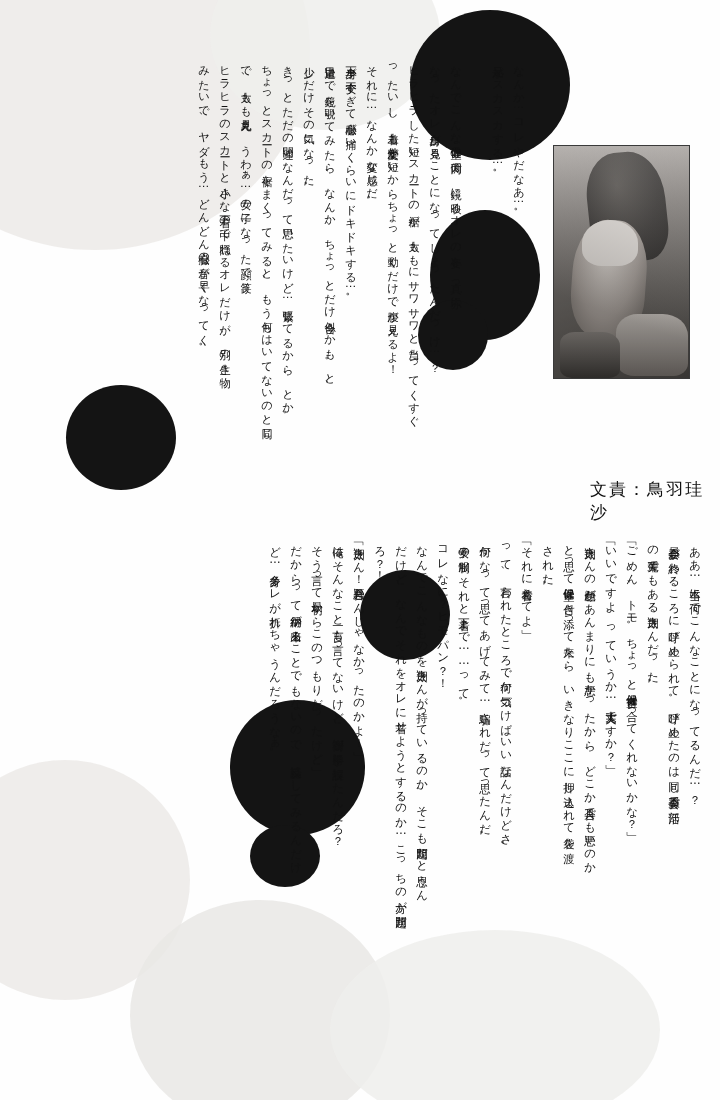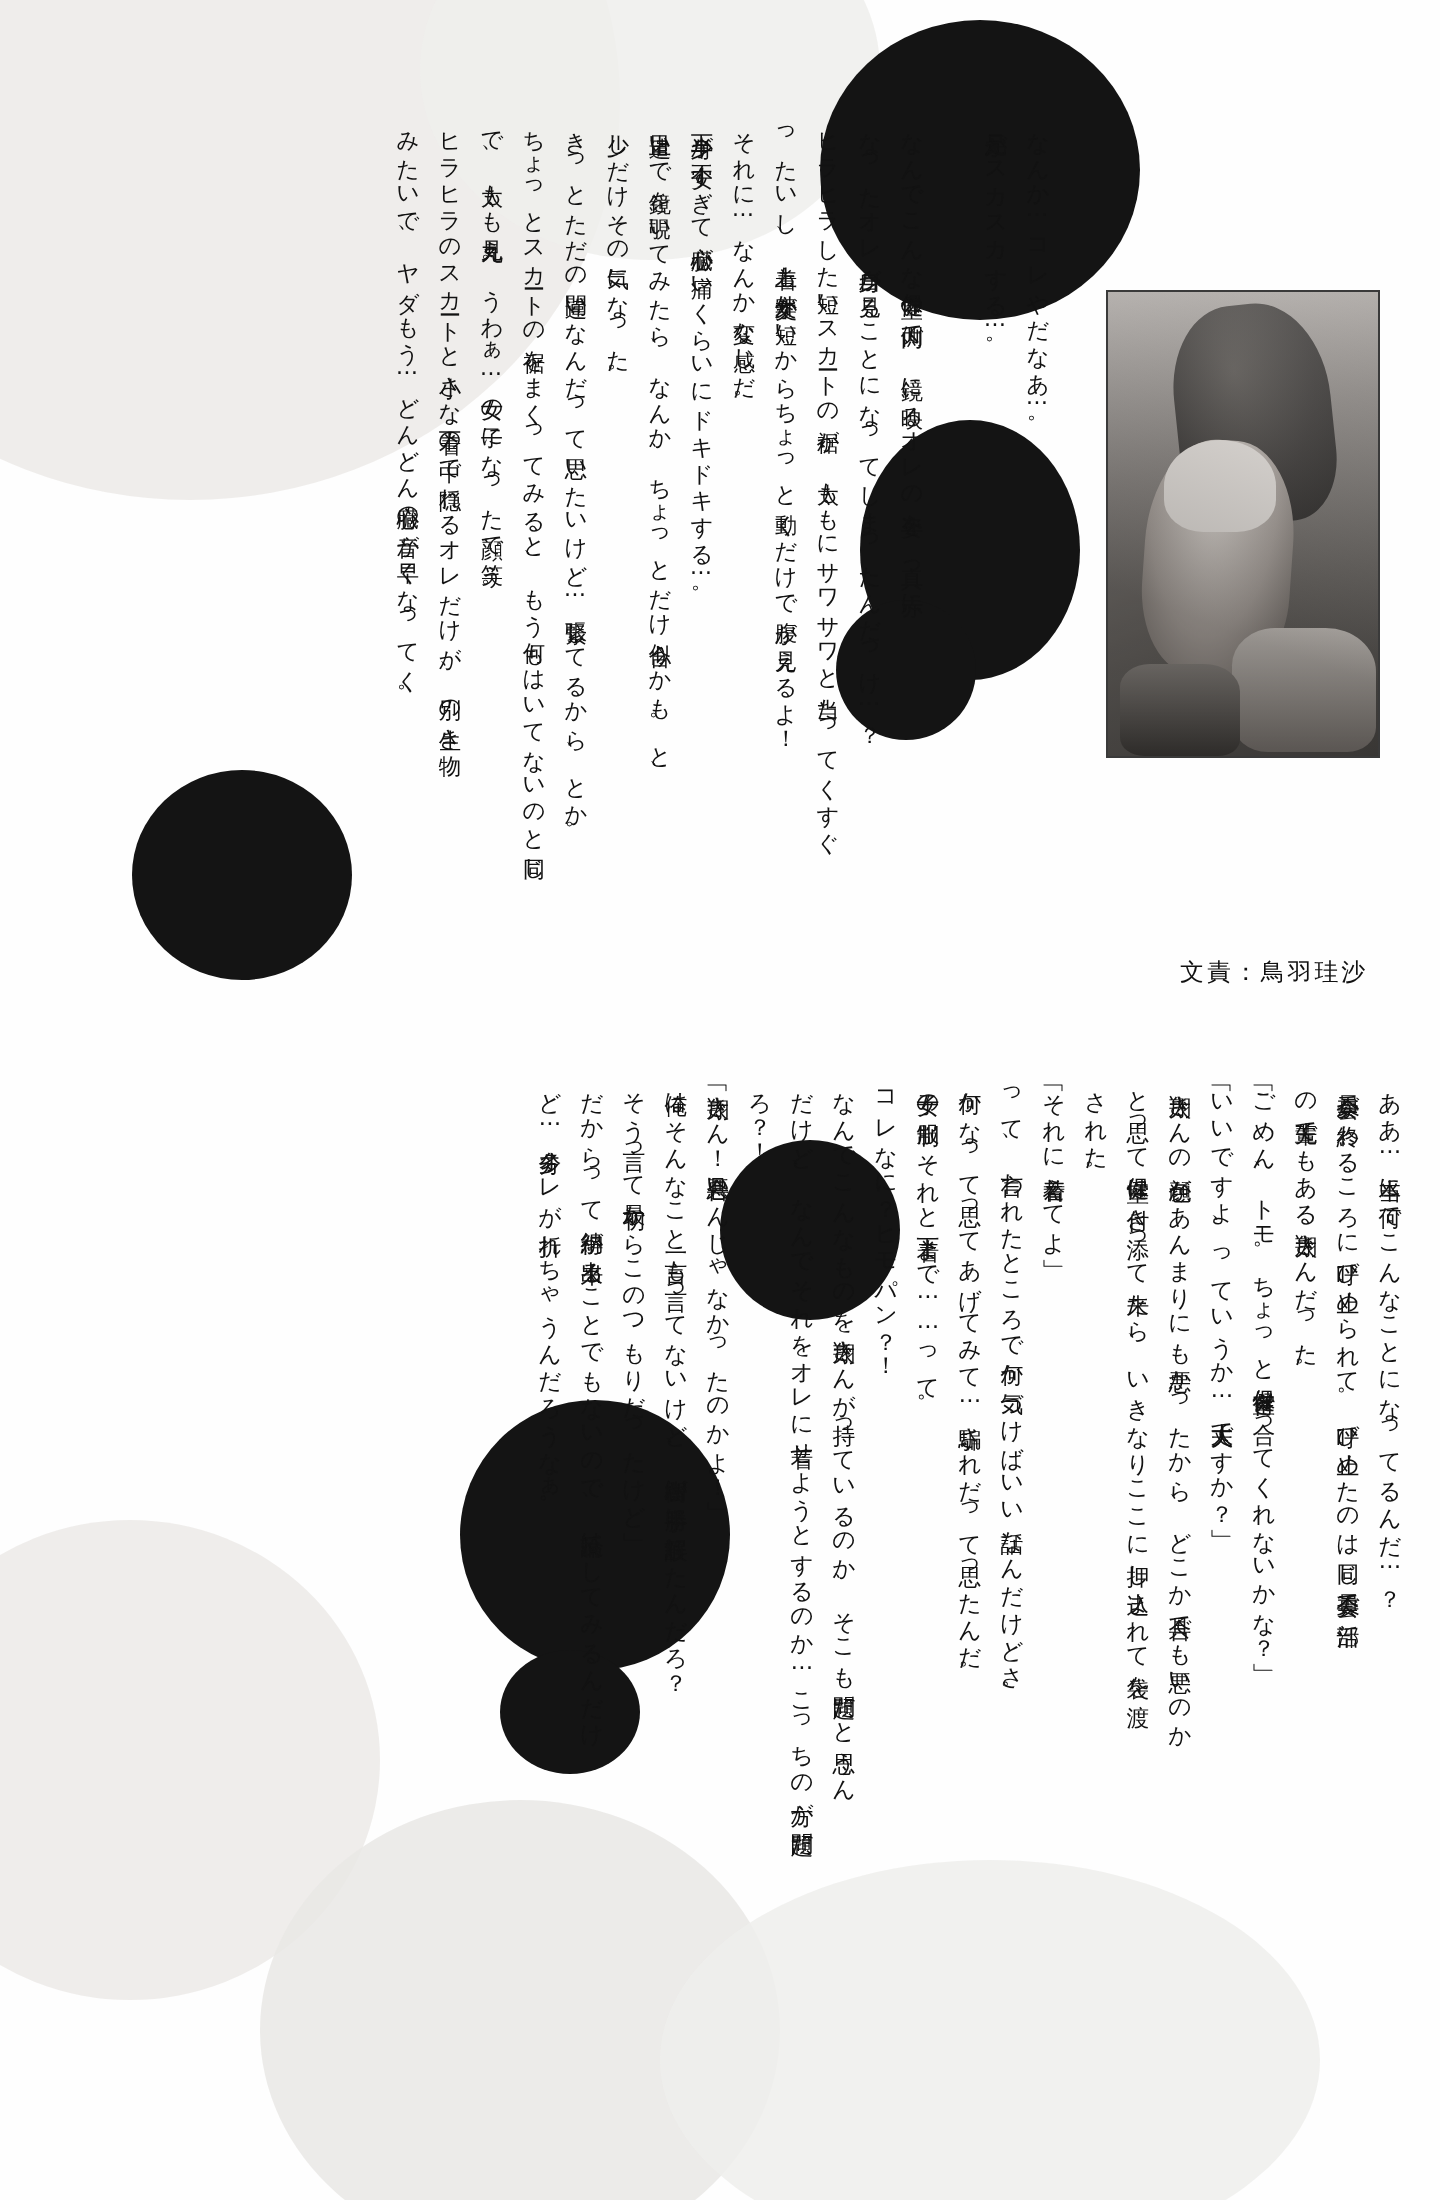--- a/index.html
+++ b/index.html
@@ -130,21 +130,21 @@
     flex: 0 0 21px;
     padding: 0;
     margin: 0;
   }
   .block-bottom .col { font-size: 11.4px; width: 21px; flex: 0 0 21px; }
 
   .credit {
     position: absolute;
     left: 590px;
     top: 478px;
-    font-size: 12px;
+    font-size: 17px;
     letter-spacing: 0.12em;
     color: #111111;
     font-family: "DejaVu Sans", sans-serif;
   }
 </style>
 </head>
 <body>
 
 <div class="page">
 

